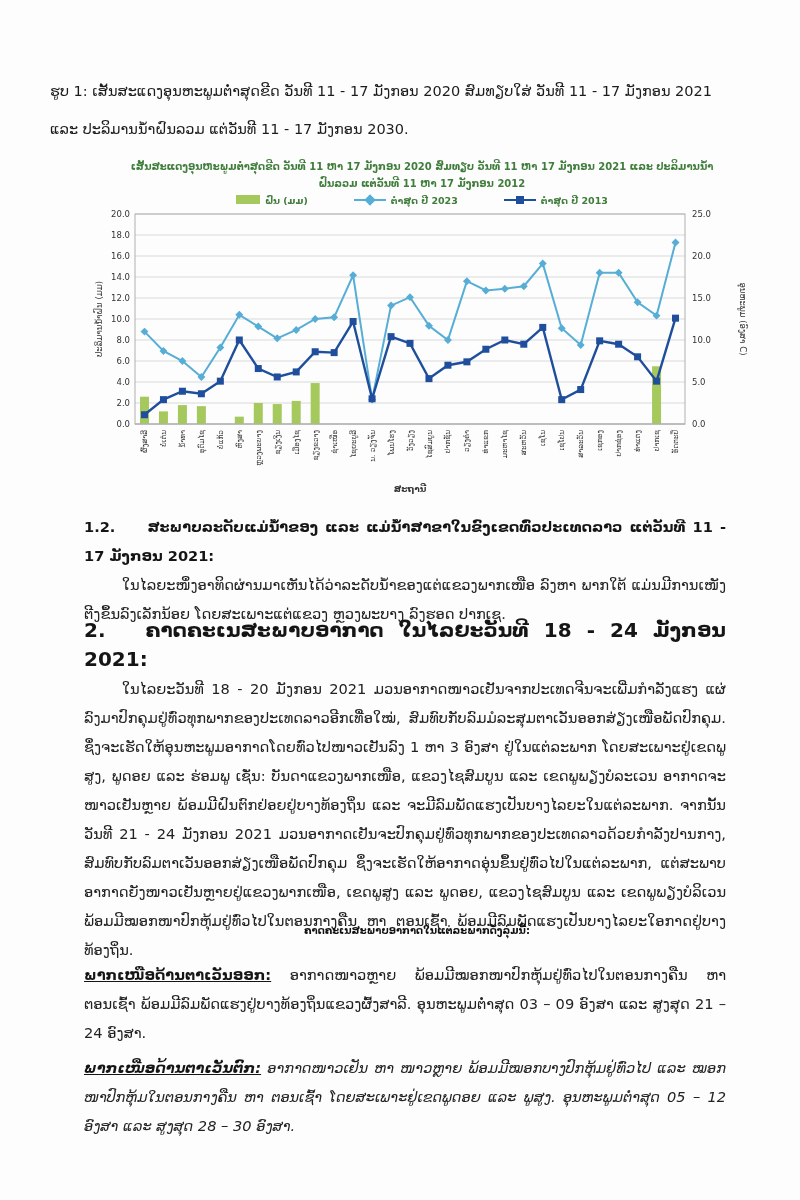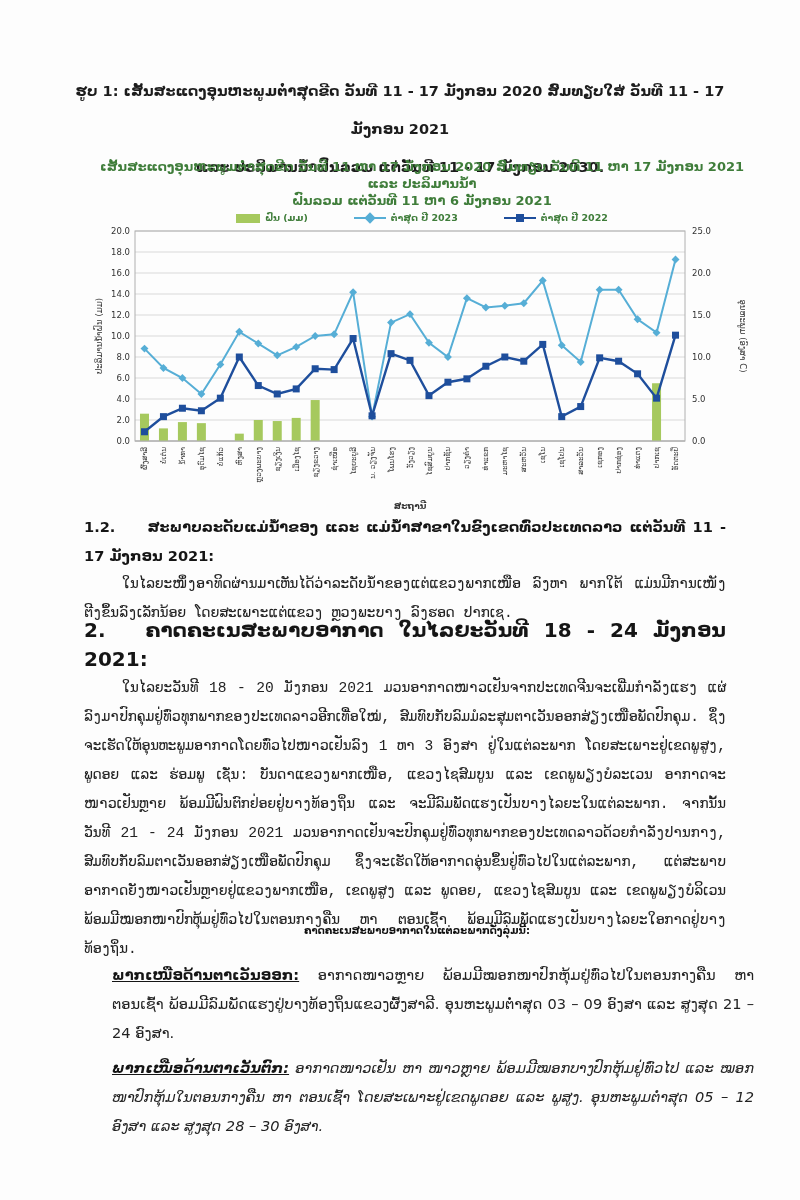--- a/index.html
+++ b/index.html
@@ -9,86 +9,86 @@
     width:800px;height:1200px;
     background:#fdfdfd;
     font-family:"DejaVu Sans","Liberation Sans",sans-serif;
     color:#222;
     overflow:hidden;
   }
   .abs{position:absolute;}
   
   .doc-title{
     top:72px;left:50px;width:700px;
-    text-align:center;font-weight:bold;font-size:14.5px;line-height:38px;color:#1c1c1c;
+    font-weight:normal;font-size:14.5px;line-height:38px;color:#1c1c1c;
   }
   
   .chart{top:158px;left:92px;width:660px;height:352px;}
   .chart-title{
-    width:100%;text-align:center;font-weight:bold;font-size:13px;line-height:17px;
+    width:100%;text-align:center;font-weight:bold;font-size:10px;line-height:17px;
     color:#3f7d3a;
   }
   .chart-legend{
     margin-top:3px;display:flex;justify-content:center;align-items:center;gap:46px;
     font-size:9.5px;color:#3f7d3a;font-weight:bold;
   }
-  .legend-item{display:flex;align-items:flex-end;gap:5px;}
+  .legend-item{display:flex;align-items:flex-start;gap:5px;}
   .swatch-bar{width:24px;height:9px;background:#a6c95e;display:inline-block;}
   .swatch-line{position:relative;width:32px;height:10px;display:inline-block;}
   .swatch-line .ln{position:absolute;left:0;right:0;top:4px;height:2px;}
   .swatch-line .mk{position:absolute;left:12px;top:1px;width:8px;height:8px;}
   .mk-diamond{transform:rotate(45deg);background:#56aed6;}
   .mk-square{background:#1e4e9c;}
   .ln-2020{background:#56aed6;}
   .ln-2021{background:#1e4e9c;}
   
   .sec{left:84px;width:642px;font-size:14.6px;line-height:29px;text-align:justify;}
   .sec-head{font-weight:bold;color:#151515;}
   .sec-head .num{margin-right:25px;}
   .sec p{margin:0;}
-  .indent{text-indent:38px;font-family:Liberation Mono, monospace;}
+  .indent{text-indent:38px;}
   .center-head{
     left:96px;width:642px;text-align:center;font-weight:bold;font-size:10px;color:#111;
   }
   .lead{font-weight:bold;text-decoration:underline;color:#151515;}
   svg text{font-family:"DejaVu Sans","Liberation Sans",sans-serif;}
 </style>
 </head>
 <body>
 
 <div class="page">
 
   <div class="abs doc-title">
     <div>ຮູບ 1: ເສັ້ນສະແດງອຸນຫະພູມຕ່ຳສຸດຂີດ ວັນທີ 11 - 17 ມັງກອນ 2020 ສົມທຽບໃສ່ ວັນທີ  11 - 17 ມັງກອນ 2021</div>
     <div>ແລະ ປະລິມານນ້ຳຝົນລວມ ແຕ່ວັນທີ  11 - 17 ມັງກອນ 2030.</div>
   </div>
 
   <figure class="abs chart" style="margin:0;">
     <div class="chart-title">
       <div>ເສັ້ນສະແດງອຸນຫະພູມຕ່ຳສຸດຂີດ ວັນທີ 11 ຫາ 17 ມັງກອນ 2020 ສົມທຽບ ວັນທີ 11 ຫາ 17 ມັງກອນ 2021 ແລະ ປະລິມານນ້ຳ</div>
-      <div>ຝົນລວມ ແຕ່ວັນທີ  11 ຫາ 6 ມັງກອນ 2021</div>
+      <div>ຝົນລວມ ແຕ່ວັນທີ  11 ຫາ 17 ມັງກອນ 2012</div>
     </div>
     <div class="chart-legend">
       <span class="legend-item">
         <span class="swatch-bar"></span>
         <span>ຝົນ (ມມ)</span>
       </span>
       <span class="legend-item">
         <span class="swatch-line">
           <span class="ln ln-2020"></span>
             <span class="mk mk-diamond"></span>
         </span>
         <span>ຕ່ຳສຸດ ປີ 2023</span>
       </span>
       <span class="legend-item">
         <span class="swatch-line">
           <span class="ln ln-2021"></span>
             <span class="mk mk-square"></span>
         </span>
-        <span>ຕ່ຳສຸດ ປີ 2022</span>
+        <span>ຕ່ຳສຸດ ປີ 2013</span>
       </span>
     </div>
     <svg id="plot-svg" width="660" height="292" viewBox="0 0 660 292">
         <g>
           <line x1="43" y1="218" x2="593" y2="218" stroke="#999" stroke-width="1"></line>
           <line x1="43" y1="197" x2="593" y2="197" stroke="#d9d9d9" stroke-width="1"></line>
           <line x1="43" y1="176" x2="593" y2="176" stroke="#d9d9d9" stroke-width="1"></line>
           <line x1="43" y1="155" x2="593" y2="155" stroke="#d9d9d9" stroke-width="1"></line>
           <line x1="43" y1="134" x2="593" y2="134" stroke="#d9d9d9" stroke-width="1"></line>
           <line x1="43" y1="113" x2="593" y2="113" stroke="#d9d9d9" stroke-width="1"></line>
@@ -240,21 +240,21 @@
   <div class="abs sec" style="top:616px;">
     <div class="sec-head" style="font-size:20px;">
       <span class="num">2.</span>
       <span>ຄາດຄະເນສະພາບອາກາດ ໃນໄລຍະວັນທີ  18 - 24 ມັງກອນ 2021:</span>
     </div>
     <p class="indent">ໃນໄລຍະວັນທີ 18 - 20 ມັງກອນ 2021 ມວນອາກາດໜາວເຢັນຈາກປະເທດຈີນຈະເພີ່ມກຳລັງແຮງ ແຜ່ລົງມາປົກຄຸມຢູ່ທົ່ວທຸກພາກຂອງປະເທດລາວອີກເທື່ອໃໝ່, ສົມທົບກັບລົມມໍລະສຸມຕາເວັນອອກສ່ຽງເໜືອພັດປົກຄຸມ. ຊຶ່ງຈະເຮັດໃຫ້ອຸນຫະພູມອາກາດໂດຍທົ່ວໄປໜາວເຢັນລົງ 1 ຫາ 3 ອົງສາ ຢູ່ໃນແຕ່ລະພາກ ໂດຍສະເພາະຢູ່ເຂດພູສູງ, ພູດອຍ ແລະ ຮ່ອມພູ ເຊັ່ນ: ບັນດາແຂວງພາກເໜືອ, ແຂວງໄຊສົມບູນ ແລະ ເຂດພູພຽງບໍລະເວນ ອາກາດຈະໜາວເຢັນຫຼາຍ ພ້ອມມີຝົນຕົກຢ່ອຍຢູ່ບາງທ້ອງຖິ່ນ ແລະ ຈະມີລົມພັດແຮງເປັນບາງໄລຍະໃນແຕ່ລະພາກ. ຈາກນັ້ນ ວັນທີ 21 - 24 ມັງກອນ 2021 ມວນອາກາດເຢັນຈະປົກຄຸມຢູ່ທົ່ວທຸກພາກຂອງປະເທດລາວດ້ວຍກຳລັງປານກາງ, ສົມທົບກັບລົມຕາເວັນອອກສ່ຽງເໜືອພັດປົກຄຸມ ຊຶ່ງຈະເຮັດໃຫ້ອາກາດອຸ່ນຂຶ້ນຢູ່ທົ່ວໄປໃນແຕ່ລະພາກ, ແຕ່ສະພາບອາກາດຍັງໜາວເຢັນຫຼາຍຢູ່ແຂວງພາກເໜືອ, ເຂດພູສູງ ແລະ ພູດອຍ, ແຂວງໄຊສົມບູນ ແລະ ເຂດພູພຽງບໍລິເວນ ພ້ອມມີໝອກໜາປົກຫຸ້ມຢູ່ທົ່ວໄປໃນຕອນກາງຄືນ ຫາ ຕອນເຊົ້າ ພ້ອມມີລົມພັດແຮງເປັນບາງໄລຍະໃອກາດຢູ່ບາງທ້ອງຖິ່ນ.</p>
   </div>
 
   <div class="abs center-head" style="top:925px;">ຄາດຄະເນສະພາບອາກາດໃນແຕ່ລະພາກດັ່ງລຸ່ມນີ້:</div>
 
-  <div class="abs sec" style="top:960px;margin-left:28px;">
+  <div class="abs sec" style="top:960px;">
     <p>
       <span class="lead">ພາກເໜືອດ້ານຕາເວັນອອກ:</span>
       <span>ອາກາດໜາວຫຼາຍ ພ້ອມມີໝອກໜາປົກຫຸ້ມຢູ່ທົ່ວໄປໃນຕອນກາງຄືນ ຫາ ຕອນເຊົ້າ ພ້ອມມີລົມພັດແຮງຢູ່ບາງທ້ອງຖິ່ນແຂວງຜົ້ງສາລີ. ອຸນຫະພູມຕ່ຳສຸດ 03 – 09 ອົງສາ ແລະ ສູງສຸດ 21 – 24 ອົງສາ.</span>
     </p>
     <p style="margin-top:6px;font-style:italic;">
       <span class="lead">ພາກເໜືອດ້ານຕາເວັນຕົກ:</span>
       <span>ອາກາດໜາວເຢັນ ຫາ ໜາວຫຼາຍ ພ້ອມມີໝອກບາງປົກຫຸ້ມຢູ່ທົ່ວໄປ ແລະ ໝອກໜາປົກຫຸ້ມໃນຕອນກາງຄືນ ຫາ ຕອນເຊົ້າ ໂດຍສະເພາະຢູ່ເຂດພູດອຍ ແລະ ພູສູງ. ອຸນຫະພູມຕ່ຳສຸດ 05 – 12 ອົງສາ ແລະ ສູງສຸດ  28 – 30 ອົງສາ.</span>
     </p>
   </div>
 

